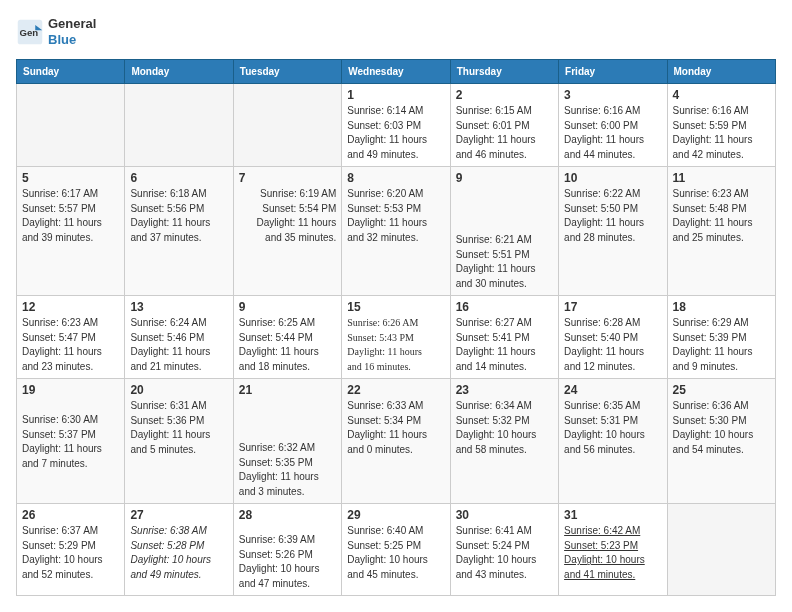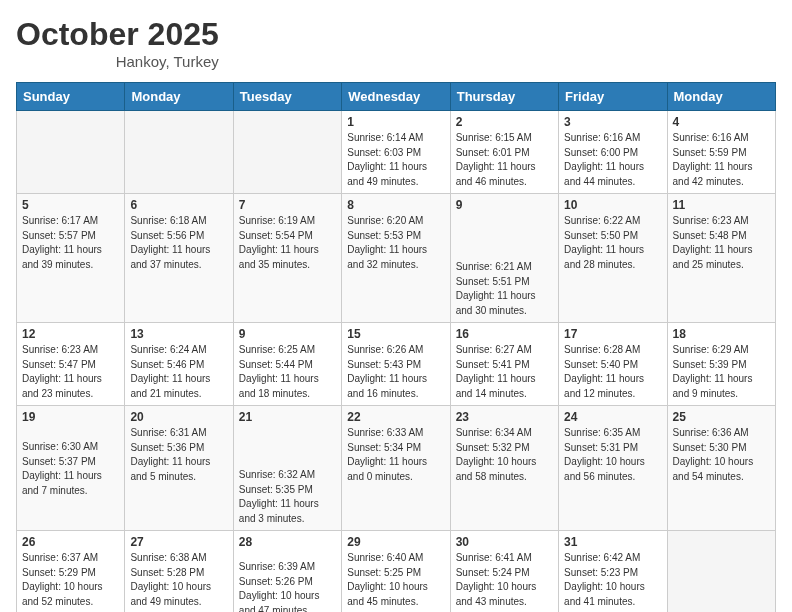--- a/index.html
+++ b/index.html
@@ -49,21 +49,21 @@
     .calendar {
       width: 100%;
       border-collapse: collapse;
       border: 1px solid #ccc;
     }
     .calendar th {
       background-color: #2c7bb6;
       color: #fff;
       text-align: left;
       padding: 6px 6px;
-      font-size: 13px;
+      font-size: 10px;
       font-weight: bold;
       border: 1px solid #1a5f8a;
     }
     .calendar td {
       vertical-align: top;
       border: 1px solid #ccc;
       padding: 4px 5px;
       width: 108px;
       min-height: 80px;
       background: #fff;
@@ -84,23 +84,30 @@
     .day-info {
       font-size: 10px;
       line-height: 1.45;
       color: #333;
     }
   </style>
 </head>
 <body>
 
 <div class="header">
-  <div class="title-block">
-    <div class="month-title">October 2025</div>
-    <div class="subtitle">Hankoy, Turkey</div>
+  <div class="logo">
+    <svg class="logo-icon" viewBox="0 0 32 32">
+      <rect x="2" y="2" width="28" height="28" rx="3" fill="#2c7bb6" opacity="0.15"></rect>
+      <text x="4" y="20" font-size="11" font-weight="bold" fill="#333">Gen</text>
+      <polygon points="22,8 30,14 22,14" fill="#2c7bb6"></polygon>
+    </svg>
+    <div class="logo-text">
+      <span>General</span>
+      <span>Blue</span>
+    </div>
   </div>
 </div>
 
 <table class="calendar">
   <thead>
     <tr>
     <th>Sunday</th>
         <th>Monday</th>
         <th>Tuesday</th>
         <th>Wednesday</th>
@@ -153,21 +160,21 @@
         </td>
         <td>
           <div class="day-number">6</div>
           <div class="day-info" style="white-space: pre-line;">Sunrise: 6:18 AM
 Sunset: 5:56 PM
 Daylight: 11 hours
 and 37 minutes.</div>
         </td>
         <td>
           <div class="day-number">7</div>
-          <div class="day-info" style="white-space: pre-line;">Sunrise: 6:19 AM
+          <div class="day-info" style="white-space: pre-line; text-align: right;">Sunrise: 6:19 AM
 Sunset: 5:54 PM
 Daylight: 11 hours
 and 35 minutes.</div>
         </td>
         <td>
           <div class="day-number">8</div>
           <div class="day-info" style="white-space: pre-line;">Sunrise: 6:20 AM
 Sunset: 5:53 PM
 Daylight: 11 hours
 and 32 minutes.</div>
@@ -211,21 +218,21 @@
         </td>
         <td>
           <div class="day-number">9</div>
           <div class="day-info" style="white-space: pre-line;">Sunrise: 6:25 AM
 Sunset: 5:44 PM
 Daylight: 11 hours
 and 18 minutes.</div>
         </td>
         <td>
           <div class="day-number">15</div>
-          <div class="day-info" style="white-space: pre-line;">Sunrise: 6:26 AM
+          <div class="day-info" style="white-space: pre-line; font-family: Liberation Serif, serif;">Sunrise: 6:26 AM
 Sunset: 5:43 PM
 Daylight: 11 hours
 and 16 minutes.</div>
         </td>
         <td>
           <div class="day-number">16</div>
           <div class="day-info" style="white-space: pre-line;">Sunrise: 6:27 AM
 Sunset: 5:41 PM
 Daylight: 11 hours
 and 14 minutes.</div>
@@ -299,21 +306,21 @@
       <tr>
         <td>
           <div class="day-number">26</div>
           <div class="day-info" style="white-space: pre-line;">Sunrise: 6:37 AM
 Sunset: 5:29 PM
 Daylight: 10 hours
 and 52 minutes.</div>
         </td>
         <td>
           <div class="day-number">27</div>
-          <div class="day-info" style="white-space: pre-line;">Sunrise: 6:38 AM
+          <div class="day-info" style="white-space: pre-line; font-style: italic;">Sunrise: 6:38 AM
 Sunset: 5:28 PM
 Daylight: 10 hours
 and 49 minutes.</div>
         </td>
         <td>
           <div class="day-number">28</div>
           <div class="day-info" style="white-space: pre-line; margin-top: 11px;">Sunrise: 6:39 AM
 Sunset: 5:26 PM
 Daylight: 10 hours
 and 47 minutes.</div>
@@ -327,21 +334,21 @@
         </td>
         <td>
           <div class="day-number">30</div>
           <div class="day-info" style="white-space: pre-line;">Sunrise: 6:41 AM
 Sunset: 5:24 PM
 Daylight: 10 hours
 and 43 minutes.</div>
         </td>
         <td>
           <div class="day-number">31</div>
-          <div class="day-info" style="white-space: pre-line;">Sunrise: 6:42 AM
+          <div class="day-info" style="white-space: pre-line; text-decoration: underline;">Sunrise: 6:42 AM
 Sunset: 5:23 PM
 Daylight: 10 hours
 and 41 minutes.</div>
         </td>
         <td class="empty"></td>
       </tr>
     </tbody>
 </table>
 
 </body></html>

